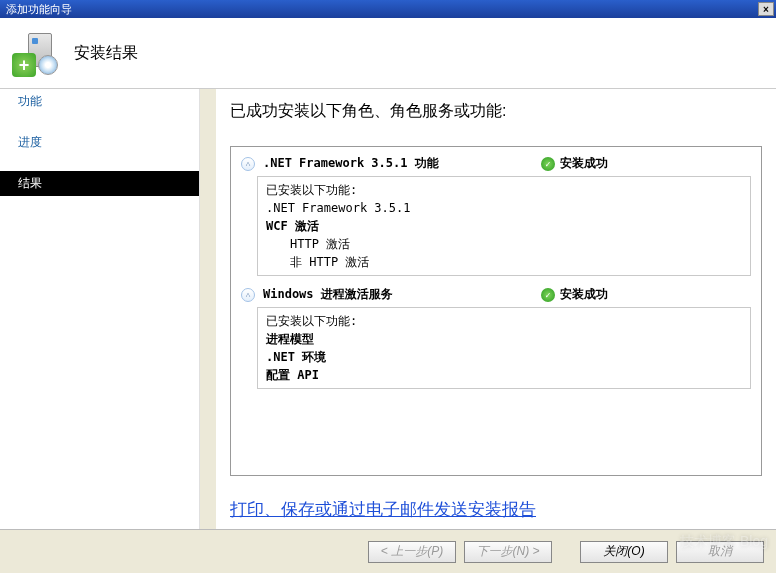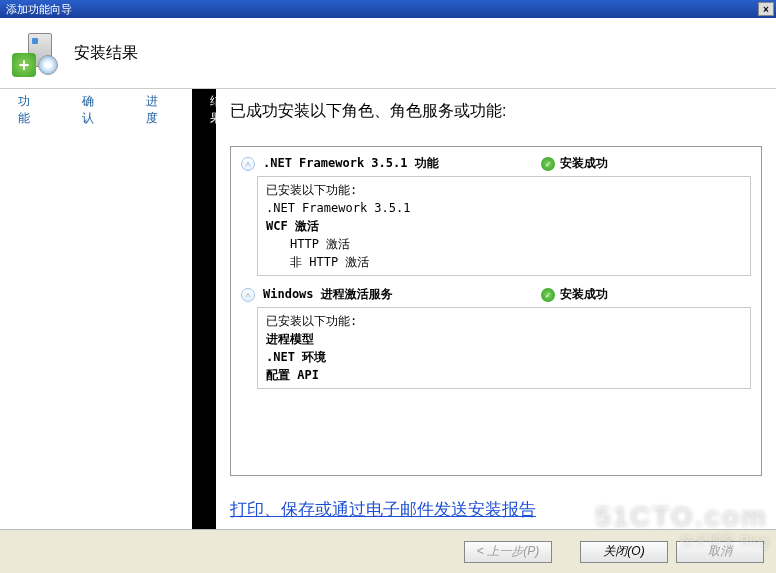--- a/index.html
+++ b/index.html
@@ -68,21 +68,21 @@
     .header-title { font-size: 16px; color:#000000; }
     .main {
       display:flex;
       height: calc(573px - 18px - 70px - 44px);
       border-top:1px solid #ccc;
     }
     .sidebar {
       width: 200px;
       background:#fff;
       display:flex;
-      flex-direction:row;
+      flex-direction:column;
       border-right:1px solid #e0e0e0;
     }
     .sidebar-item {
       padding: 4px 18px;
       color:#165b9e;
       cursor:pointer;
       font-size:12px;
     }
     .sidebar-item.selected {
       background:#000000;
@@ -183,21 +183,20 @@
     <div class="server-box"></div>
     <div class="cd-disc"></div>
     <div class="plus">+</div>
   </div>
   <div class="header-title">安装结果</div>
 </div>
 
 <div class="main">
   <div class="sidebar">
     <div class="sidebar-item">功能</div>
-    <div class="sidebar-item">确认</div>
     <div class="sidebar-item">进度</div>
     <div class="sidebar-item selected">结果</div>
   </div>
 
   <div class="content">
     <div class="intro">已成功安装以下角色、角色服务或功能:</div>
 
     <div class="results-box">
 
       <div class="group-head">
@@ -234,21 +233,21 @@
     </div>
 
     <div class="link-row">
       <a>打印、保存或通过电子邮件发送安装报告</a>
     </div>
   </div>
 </div>
 
 <div class="footer">
   <div class="btn disabled">&lt; 上一步(P)</div>
+  <div class="btn disabled">下一步(N) &gt;</div>
   <div style="width:12px"></div>
   <div class="btn">关闭(O)</div>
   <div class="btn disabled">取消</div>
 </div>
 
 <div class="watermark">
-  <div class="big">51CTO.com</div>
   <div class="small">技术博客  Blog</div>
 </div>
 
 </body></html>

